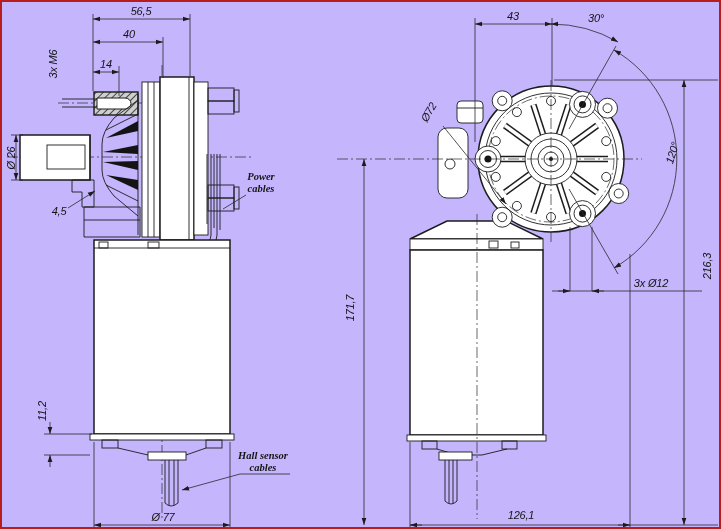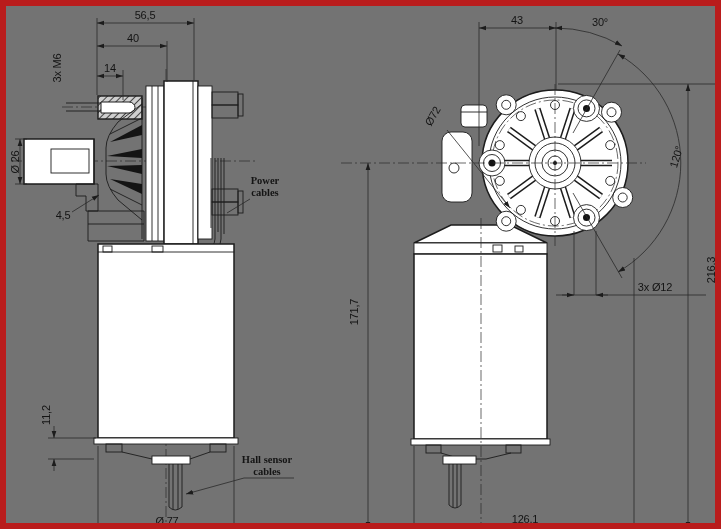--- a/index.html
+++ b/index.html
@@ -1,19 +1,20 @@
 <!DOCTYPE html>
 <html><head>
 <meta charset="utf-8">
 <style>
   html,body{margin:0;padding:0;background:#f4f4f4;}
   .page{
-    position:relative;width:721px;height:529px;background:#737373;
-    border:6px solid #b91c1c;box-sizing:border-box;overflow:hidden;
+    position:relative;width:721px;height:529px;background:#c4b5fd;
+    border:2px solid #b91c1c;box-sizing:border-box;overflow:hidden;
     font-family:"Liberation Sans",sans-serif;
+    font-style:italic;
   }
   svg{position:absolute;left:0;top:0;}
   .dimtxt{font-family:"Liberation Sans",sans-serif;font-size:11px;fill:#141414;letter-spacing:-0.2px;}
   .sertxt{font-family:"Liberation Serif",serif;font-size:10.5px;font-weight:bold;fill:#141414;}
   .edge{stroke:#1c1c1c;stroke-width:1.5;fill:none;}
   .thin{stroke:#1c1c1c;stroke-width:0.9;fill:none;}
   .dim{stroke:#2a2a2a;stroke-width:0.8;fill:none;}
   .cl{stroke:#2a2a2a;stroke-width:0.7;fill:none;stroke-dasharray:11 3 2 3;}
   .darkfill{fill:#141414;stroke:none;}
   .whitefill{fill:#ffffff;}

